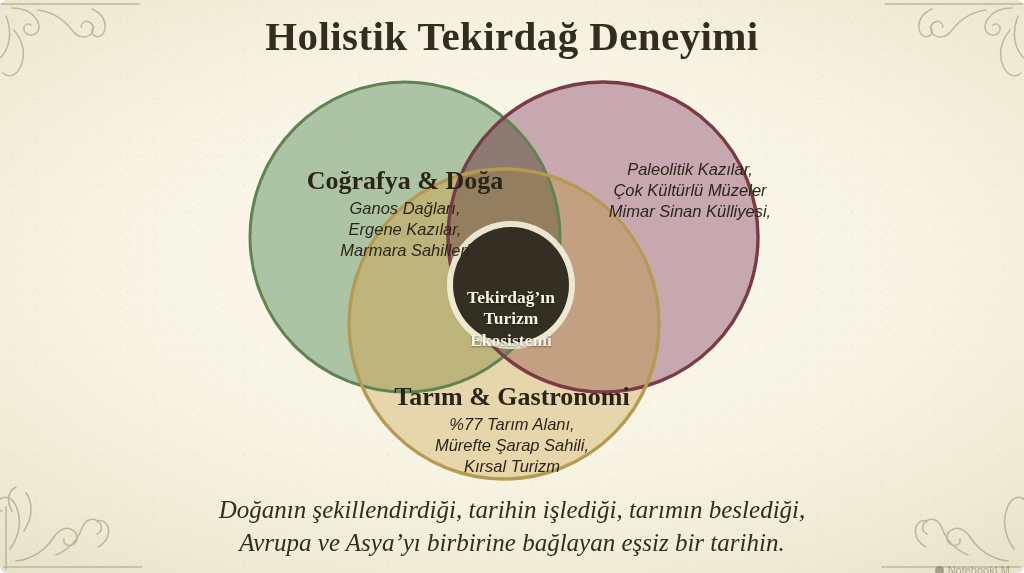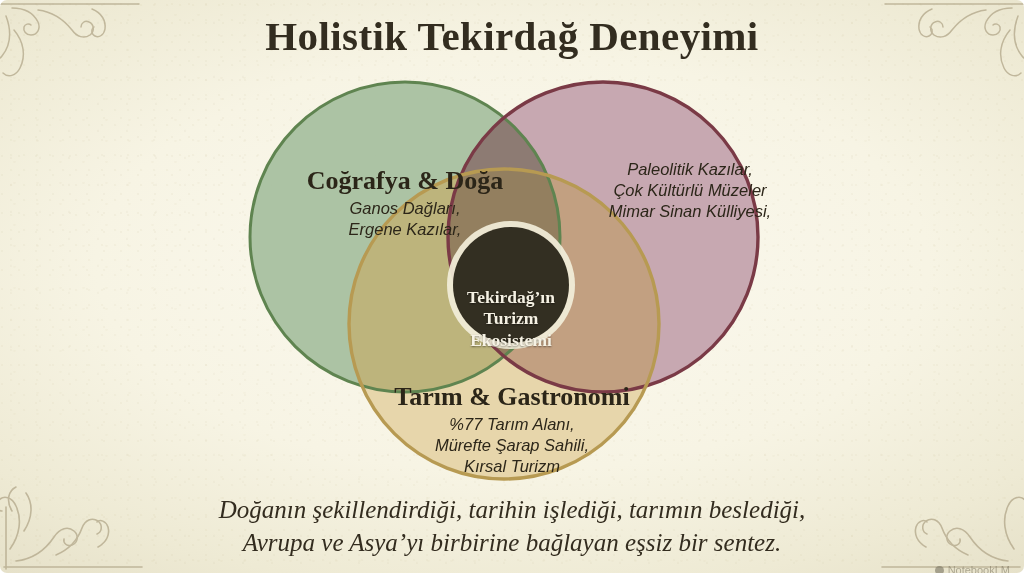--- a/index.html
+++ b/index.html
@@ -244,20 +244,21 @@
 
     <circle cx="511" cy="285" r="64" fill="#f2eeda" fill-opacity="0.92"></circle>
     <circle cx="511" cy="285" r="58" fill="#332f22"></circle>
   </svg>
 
   <div class="venn-label" id="label-geo">
     <div class="venn-head">Coğrafya &amp; Doğa</div>
     <div class="venn-lines">
       <div>Ganos Dağları,</div>
       <div>Ergene Kazılar,</div>
+      <div>Marmara Sahilleri</div>
     </div>
   </div>
 
   <div class="venn-label" id="label-hist">
     <div class="venn-lines">
       <div>Paleolitik Kazılar,</div>
       <div>Çok Kültürlü Müzeler</div>
       <div>Mimar Sinan Külliyesi,</div>
     </div>
   </div>
@@ -272,21 +273,21 @@
   </div>
 
   <div id="label-core">
     <div>Tekirdağ’ın</div>
     <div>Turizm</div>
     <div>Ekosistemi</div>
   </div>
 
   <div id="caption">
     <span class="cap-line">Doğanın şekillendirdiği, tarihin işlediği, tarımın beslediği,</span>
-    <span class="cap-line">Avrupa ve Asya’yı birbirine bağlayan eşsiz bir sentez.</span>
+    <span class="cap-line">Avrupa ve Asya’yı birbirine bağlayan eşsiz bir tarihin.</span>
   </div>
 
   <div id="watermark">
     <span class="wm-dot"></span>
     <span>NotebookLM</span>
   </div>
 
 </div>
 
 <div id="paper-vignette-holder"></div>

